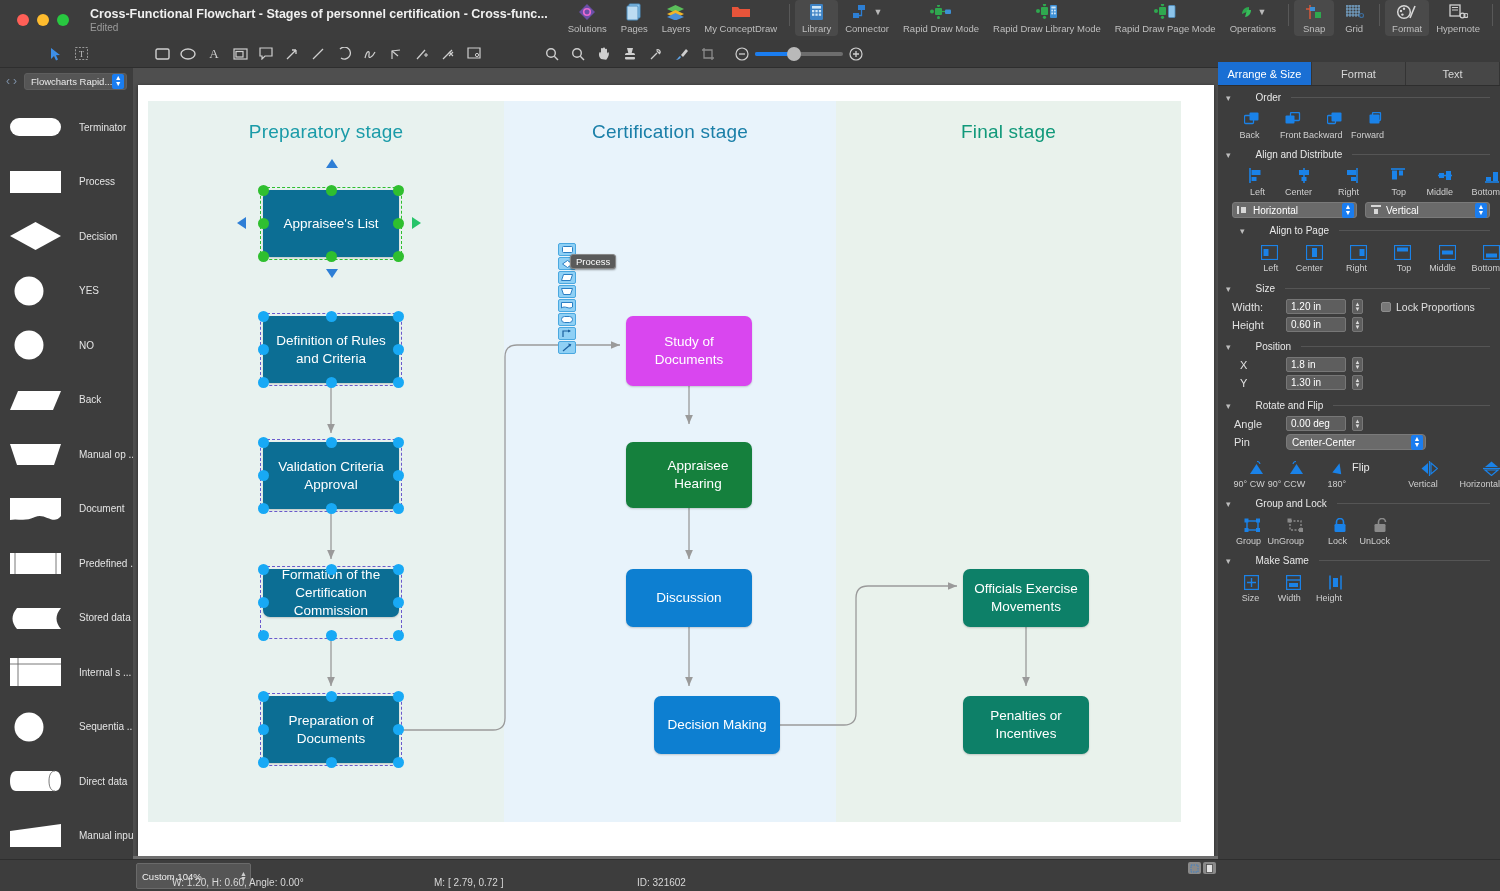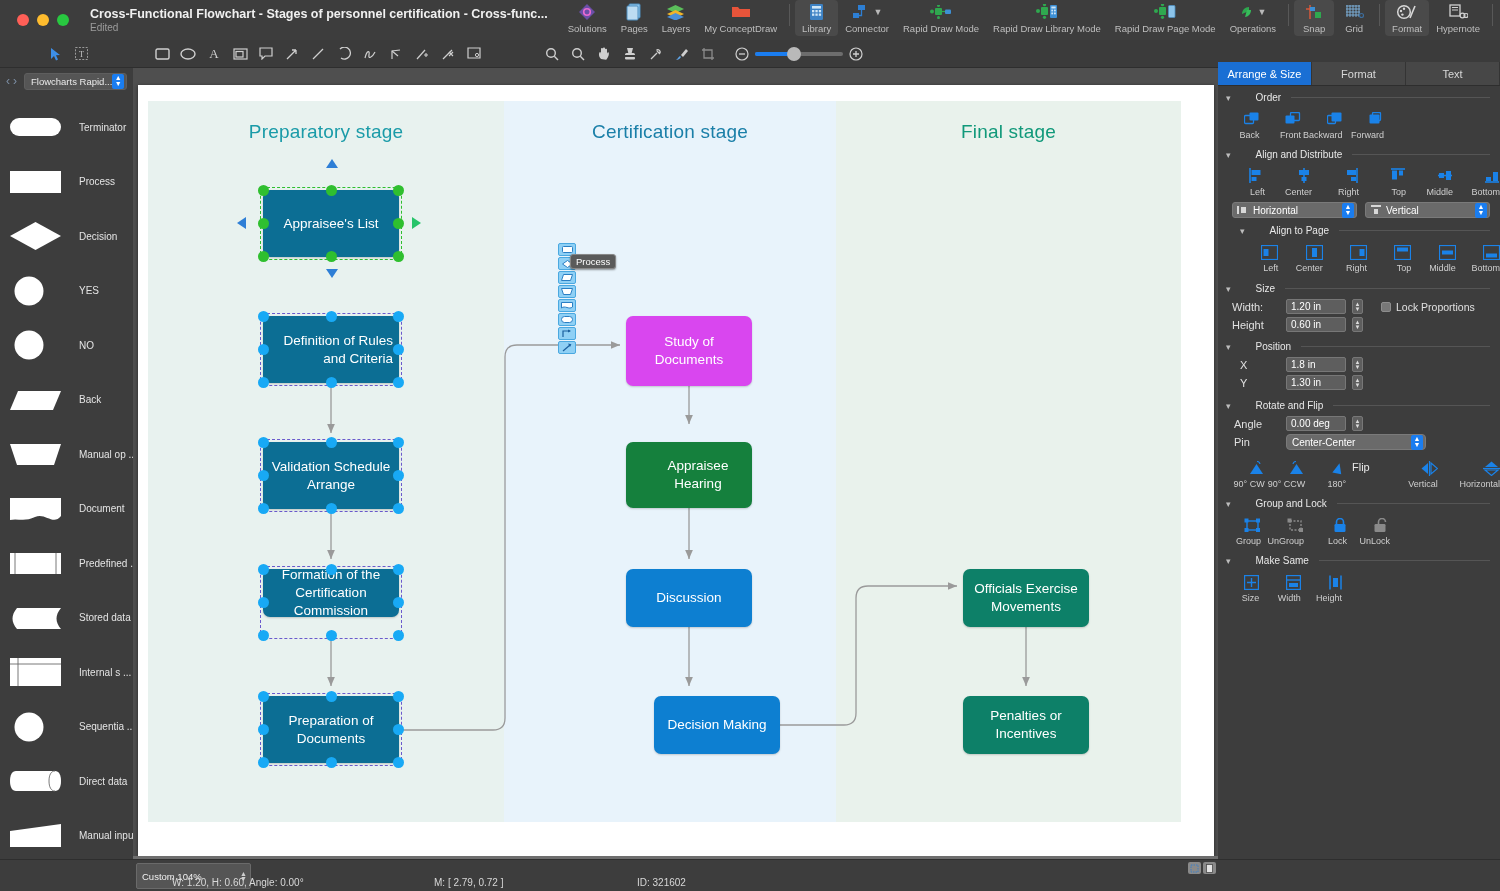--- a/index.html
+++ b/index.html
@@ -657,34 +657,34 @@
           </div>
           <div class="hdl g" style="left: 120px; top: 100px;"></div>
           <div class="hdl g" style="left: 187.5px; top: 100px;"></div>
           <div class="hdl g" style="left: 255px; top: 100px;"></div>
           <div class="hdl g" style="left: 120px; top: 133px;"></div>
           <div class="hdl g" style="left: 255px; top: 133px;"></div>
           <div class="hdl g" style="left: 120px; top: 166px;"></div>
           <div class="hdl g" style="left: 187.5px; top: 166px;"></div>
           <div class="hdl g" style="left: 255px; top: 166px;"></div>
           <div class="sel-dash" style="left: 122px; top: 228px; width: 142px; height: 73px;"></div>
-          <div class="node" style="left: 125px; top: 231px; width: 136px; height: 67px; background: rgb(12, 110, 148); text-align: right;">
+          <div class="node" style="left: 125px; top: 231px; width: 136px; height: 67px; background: rgb(12, 110, 148);">
             <span>Definition of Rules and Criteria</span>
           </div>
           <div class="hdl" style="left: 120px; top: 226px;"></div>
           <div class="hdl" style="left: 187.5px; top: 226px;"></div>
           <div class="hdl" style="left: 255px; top: 226px;"></div>
           <div class="hdl" style="left: 120px; top: 259px;"></div>
           <div class="hdl" style="left: 255px; top: 259px;"></div>
           <div class="hdl" style="left: 120px; top: 292px;"></div>
           <div class="hdl" style="left: 187.5px; top: 292px;"></div>
           <div class="hdl" style="left: 255px; top: 292px;"></div>
           <div class="sel-dash" style="left: 122px; top: 354px; width: 142px; height: 73px;"></div>
           <div class="node" style="left: 125px; top: 357px; width: 136px; height: 67px; background: rgb(12, 110, 148);">
-            <span>Validation Schedule Arrange</span>
+            <span>Validation Criteria Approval</span>
           </div>
           <div class="hdl" style="left: 120px; top: 352px;"></div>
           <div class="hdl" style="left: 187.5px; top: 352px;"></div>
           <div class="hdl" style="left: 255px; top: 352px;"></div>
           <div class="hdl" style="left: 120px; top: 385px;"></div>
           <div class="hdl" style="left: 255px; top: 385px;"></div>
           <div class="hdl" style="left: 120px; top: 418px;"></div>
           <div class="hdl" style="left: 187.5px; top: 418px;"></div>
           <div class="hdl" style="left: 255px; top: 418px;"></div>
           <div class="sel-dash" style="left: 122px; top: 481px; width: 142px; height: 73px;"></div>

